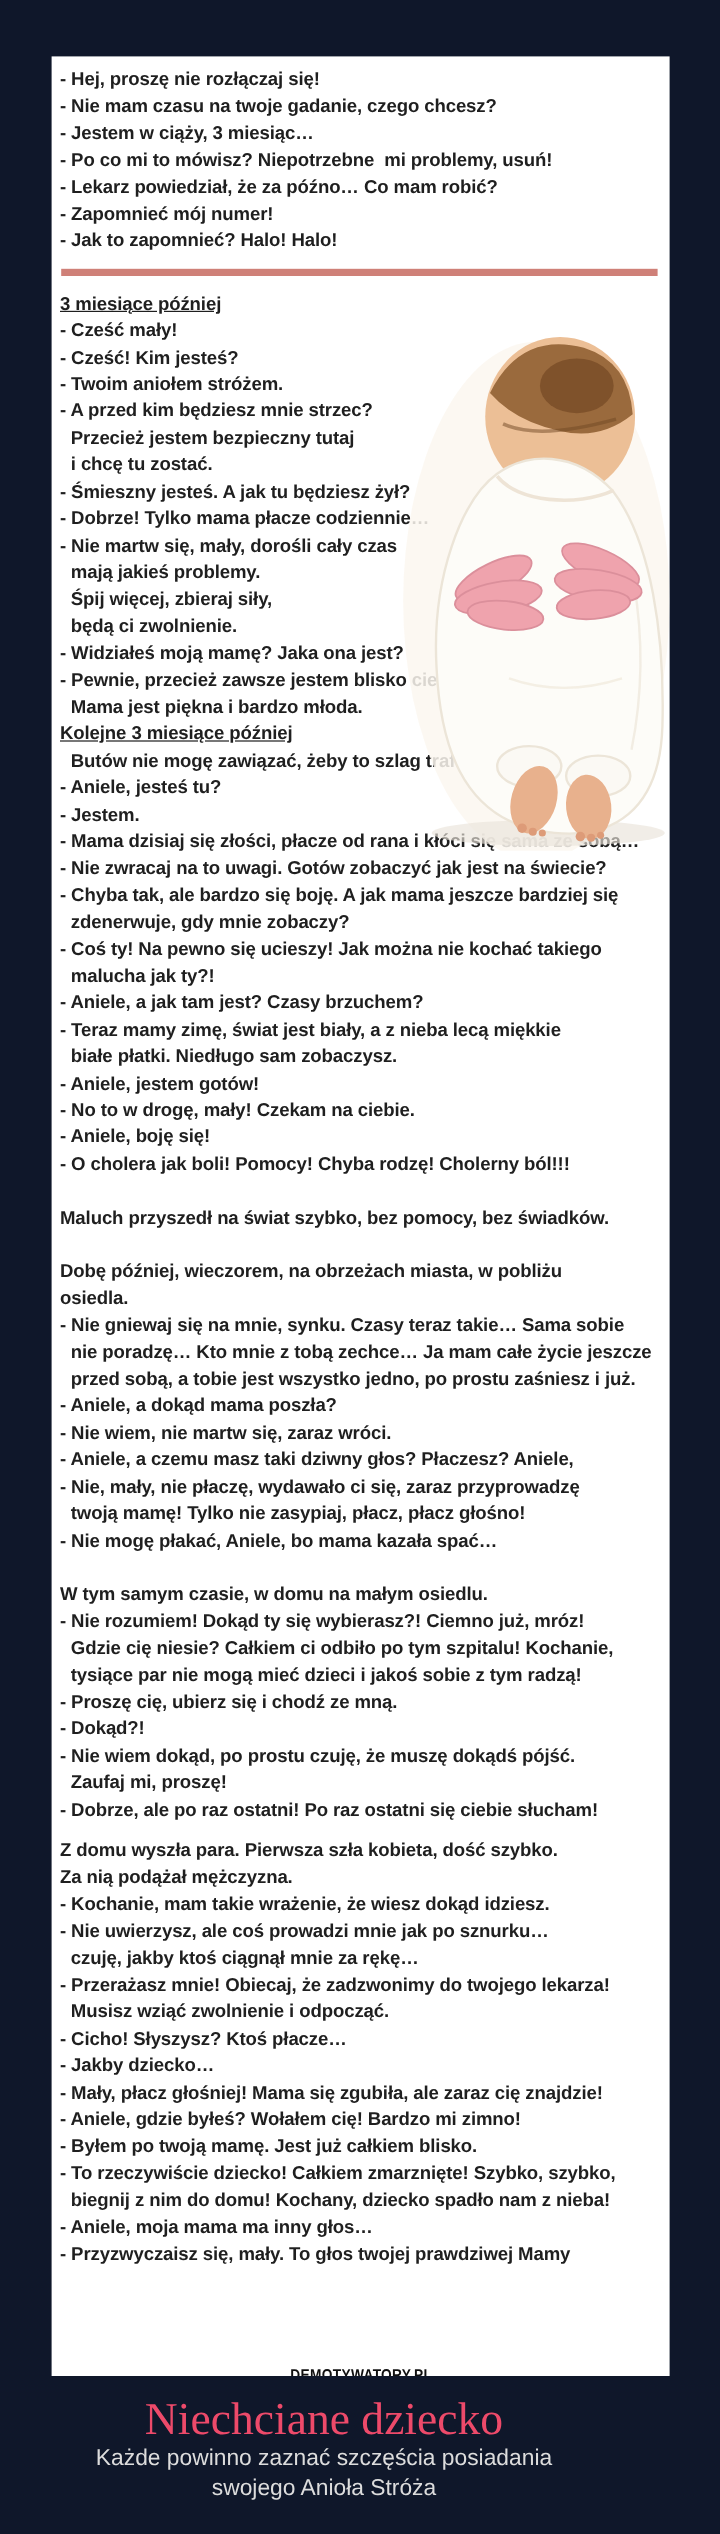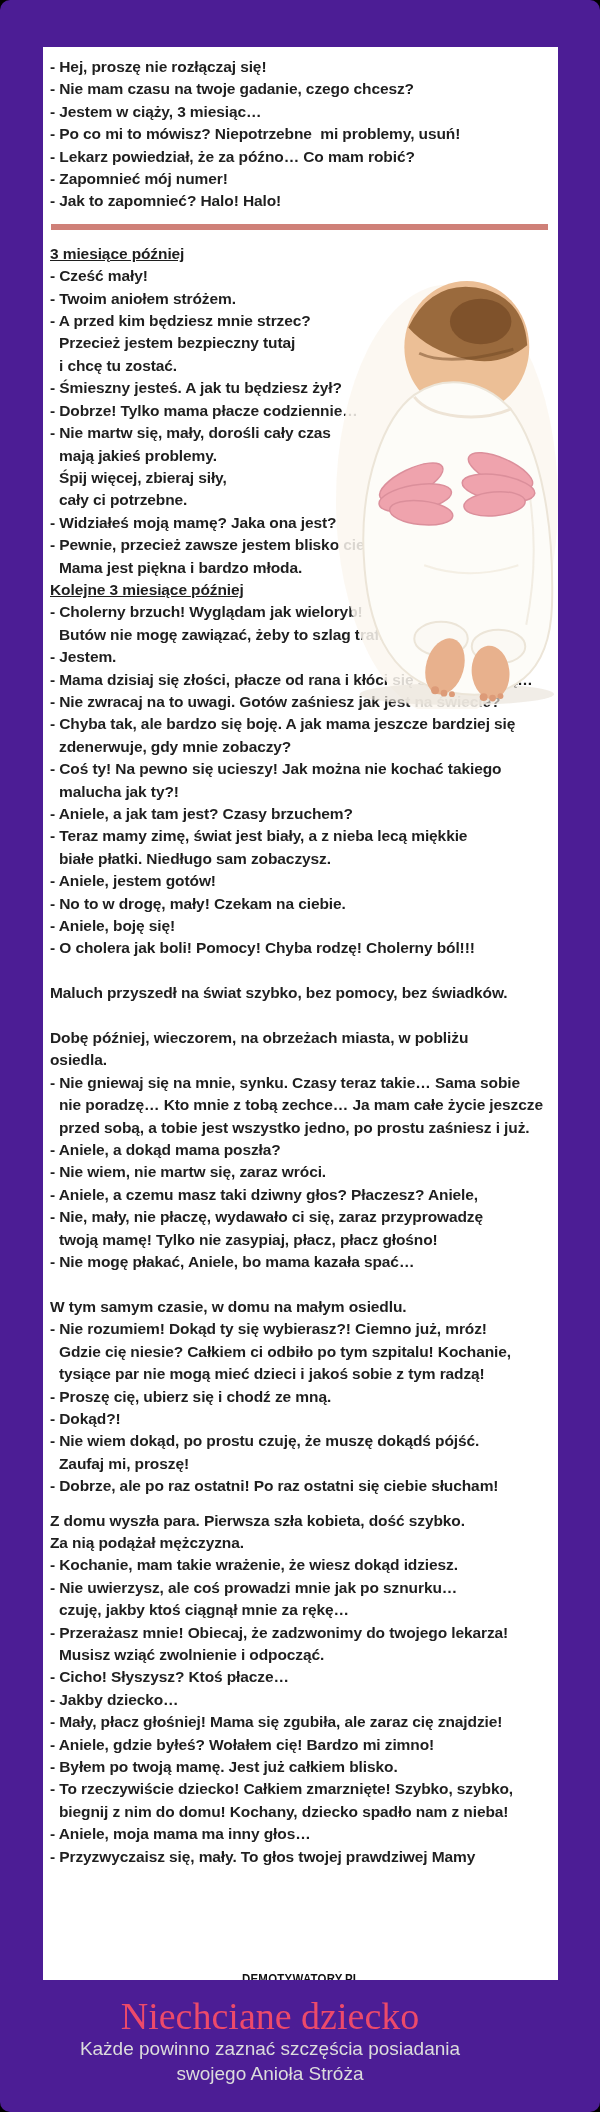--- a/index.html
+++ b/index.html
@@ -1,17 +1,17 @@
 <!DOCTYPE html>
 <html style="--text: #1f1f1f; --divider: #cf8078; --title: #ed4a6a; --subtitle: #dcdcdc; --wing: #efa3ad; --skin: #ecbf96; --hair: #8a5c33; --blanket: #fdfcf8;"><head>
 <meta charset="utf-8">
 <style>
   html,body{margin:0;padding:0;background:#000;}
-  #page{position:relative;width:600px;height:2112px;background:#4c1d95;overflow:hidden;
-        font-family:"Liberation Sans",sans-serif;border-radius:10px;}
+  #page{position:relative;width:600px;height:2112px;background:#0f172a;overflow:hidden;
+        font-family:"Liberation Sans",sans-serif;}
   #card{position:absolute;left:43px;top:47px;width:515px;height:1933px;background:#fff;
         box-sizing:border-box;padding:9px 4px 0 7px;overflow:hidden;}
   .ln{white-space:pre-wrap;font-weight:bold;color:var(--text,#1f1f1f);
       font-size:15.5px;line-height:22.4px;min-height:22.4px;letter-spacing:-0.1px;}
   .ln.c{padding-left:9px;}
   .ln.h{text-decoration:underline;}
   .ln.b{height:22.4px;}
   .ln.g{height:12px;min-height:12px;}
   #status{font-style:italic;font-weight:400;font-size:18px;color:#2c2c2c;
           margin:5px 0 2px 2px;letter-spacing:0.2px;}
@@ -43,39 +43,40 @@
         <div class="ln d">- Zapomnieć mój numer!</div>
         <div class="ln d">- Jak to zapomnieć? Halo! Halo!</div>
       </div>
 
 
     <div id="divider"></div>
 
     <div>
         <div class="ln h">3 miesiące później</div>
         <div class="ln d">- Cześć mały!</div>
+        <div class="ln d">- Cześć! Kim jesteś?</div>
         <div class="ln d">- Twoim aniołem stróżem.</div>
         <div class="ln d">- A przed kim będziesz mnie strzec?</div>
         <div class="ln c">Przecież jestem bezpieczny tutaj</div>
         <div class="ln c">i chcę tu zostać.</div>
         <div class="ln d">- Śmieszny jesteś. A jak tu będziesz żył?</div>
         <div class="ln d">- Dobrze! Tylko mama płacze codziennie…</div>
         <div class="ln d">- Nie martw się, mały, dorośli cały czas</div>
         <div class="ln c">mają jakieś problemy.</div>
         <div class="ln c">Śpij więcej, zbieraj siły,</div>
-        <div class="ln c">cały ci potrzebne.</div>
+        <div class="ln c">będą ci zwolnienie.</div>
         <div class="ln d">- Widziałeś moją mamę? Jaka ona jest?</div>
         <div class="ln d">- Pewnie, przecież zawsze jestem blisko ciebie.</div>
         <div class="ln c">Mama jest piękna i bardzo młoda.</div>
         <div class="ln h">Kolejne 3 miesiące później</div>
-        <div class="ln d">- Cholerny brzuch! Wyglądam jak wieloryb!</div>
         <div class="ln c">Butów nie mogę zawiązać, żeby to szlag trafił!</div>
+        <div class="ln d">- Aniele, jesteś tu?</div>
         <div class="ln d">- Jestem.</div>
         <div class="ln d">- Mama dzisiaj się złości, płacze od rana i kłóci się sama ze sobą…</div>
-        <div class="ln d">- Nie zwracaj na to uwagi. Gotów zaśniesz jak jest na świecie?</div>
+        <div class="ln d">- Nie zwracaj na to uwagi. Gotów zobaczyć jak jest na świecie?</div>
         <div class="ln d">- Chyba tak, ale bardzo się boję. A jak mama jeszcze bardziej się</div>
         <div class="ln c">zdenerwuje, gdy mnie zobaczy?</div>
         <div class="ln d">- Coś ty! Na pewno się ucieszy! Jak można nie kochać takiego</div>
         <div class="ln c">malucha jak ty?!</div>
         <div class="ln d">- Aniele, a jak tam jest? Czasy brzuchem?</div>
         <div class="ln d">- Teraz mamy zimę, świat jest biały, a z nieba lecą miękkie</div>
         <div class="ln c">białe płatki. Niedługo sam zobaczysz.</div>
         <div class="ln d">- Aniele, jestem gotów!</div>
         <div class="ln d">- No to w drogę, mały! Czekam na ciebie.</div>
         <div class="ln d">- Aniele, boję się!</div>

